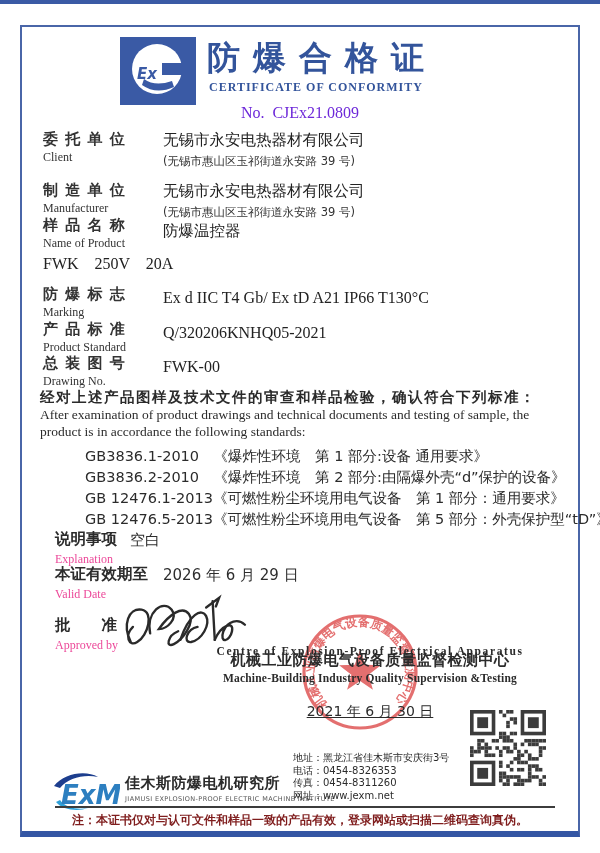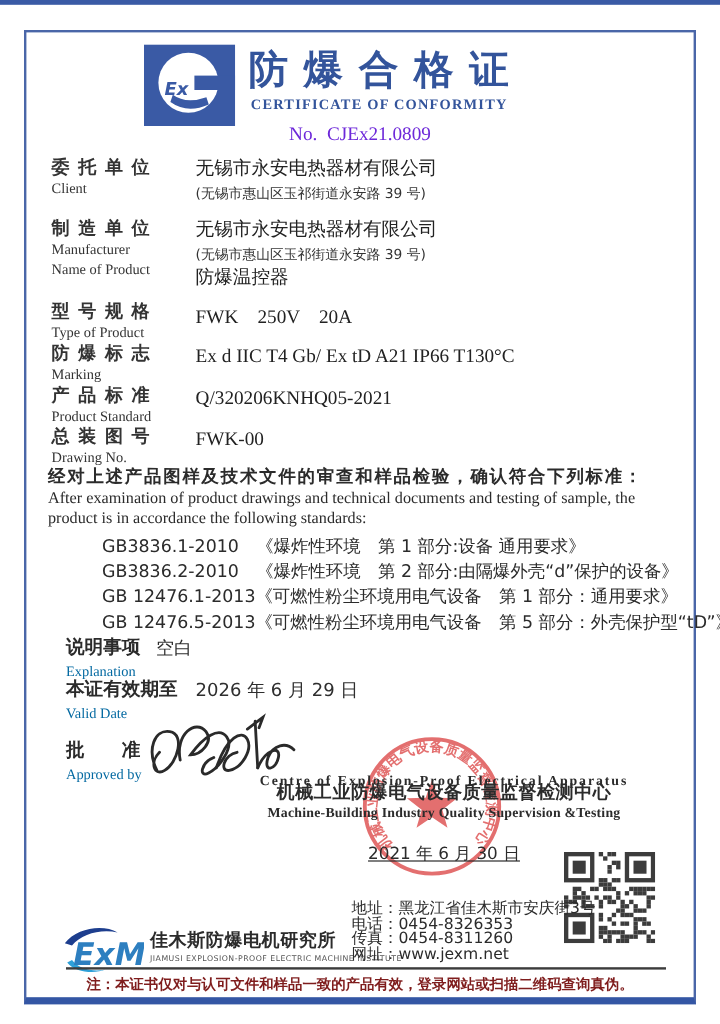--- a/index.html
+++ b/index.html
@@ -36,38 +36,38 @@
   .stmt-en{left:40px;top:406px;width:505px;font-family:"Liberation Serif",serif;font-size:13.5px;line-height:17px;color:#2b2b2b;}
   .standards{left:85px;top:446px;font-size:14.5px;line-height:21px;color:#2b2b2b;}
   .standards div{white-space:nowrap;}
   
   .exp-lbl{left:55px;top:529px;}
   .exp-val{left:130px;top:531px;font-size:15px;}
   .valid-lbl{left:55px;top:564px;}
   .valid-val{left:163px;top:566px;font-size:15px;}
   .appr-lbl{left:55px;top:615px;}
   .big-cn{font-size:15.5px;font-weight:700;color:#2b2b2b;white-space:nowrap;}
-  .sub-en{font-family:"Liberation Serif",serif;font-size:12px;color:#0369a1;margin-top:2px;white-space:nowrap;}
+  .sub-en{font-family:"Liberation Serif",serif;font-size:12px;color:#ec4899;margin-top:2px;white-space:nowrap;}
   .signature{left:120px;top:592px;width:140px;height:72px;}
   
   .stamp{left:296px;top:608px;width:128px;height:128px;mix-blend-mode:multiply;opacity:.88;}
   .issuer-cn{left:215px;top:651px;width:310px;text-align:center;font-size:15px;font-weight:700;
     letter-spacing:.5px;color:#2b2b2b;white-space:nowrap;}
   .issuer-en1{left:215px;top:672px;width:310px;text-align:center;font-family:"Liberation Serif",serif;
     font-weight:bold;font-size:11.5px;letter-spacing:.2px;color:#2b2b2b;white-space:nowrap;}
   .issuer-en2{left:215px;top:645px;width:310px;text-align:center;font-family:"Liberation Serif",serif;
     font-weight:bold;font-size:11.5px;letter-spacing:1.6px;color:#2b2b2b;white-space:nowrap;}
   .issue-date{left:215px;top:703px;width:310px;text-align:center;font-size:14px;color:#2b2b2b;white-space:nowrap;text-decoration:underline;}
   .qr{left:470px;top:710px;width:76px;height:76px;}
   
   .exm-logo{left:52px;top:770px;width:68px;height:42px;}
   .inst-block{left:125px;top:774px;}
   .inst-cn{font-size:15px;font-weight:700;letter-spacing:.5px;color:#2b2b2b;white-space:nowrap;}
   .inst-en{font-size:6.5px;letter-spacing:.4px;color:#555;margin-top:2px;white-space:nowrap;}
-  .contact{left:293px;top:752px;font-size:13px;line-height:12.5px;color:#2b2b2b;}
+  .contact{left:293px;top:752px;font-size:10px;line-height:12.5px;color:#2b2b2b;}
   .contact div{white-space:nowrap;}
   .sep-line{left:55px;top:806px;width:500px;height:2px;background:#3c3c3c;}
   .footnote{left:30px;top:812px;width:540px;text-align:center;font-size:12px;font-weight:700;
     color:#7f1d1d;white-space:nowrap;}
 </style>
 </head>
 <body>
 
 <div class="page">
   <div class="top-strip"></div>
@@ -101,32 +101,29 @@
       <div class="lbl-en">Manufacturer</div>
     </div>
     <div>
       <div class="val-main">无锡市永安电热器材有限公司</div>
       <div class="val-note">(无锡市惠山区玉祁街道永安路 39 号)</div>
     </div>
   </div>
 
   <div class="row" style="top:216px">
     <div class="lbl">
+      <div class="lbl-cn">样 品 名 称</div>
       <div class="lbl-en">Name of Product</div>
     </div>
     <div>
         <div class="val-main" style="margin-top:5px">防爆温控器</div>
       </div>
   </div>
 
   <div class="row" style="top:250px">
-    <div class="lbl">
-      <div class="lbl-cn">型 号 规 格</div>
-      <div class="lbl-en">Type of Product</div>
-    </div>
     <div>
         <div class="val-main latin" style="margin-top:4px">FWK　250V　20A</div>
       </div>
   </div>
 
   <div class="row" style="top:285px">
     <div class="lbl">
       <div class="lbl-cn">防 爆 标 志</div>
       <div class="lbl-en">Marking</div>
     </div>

